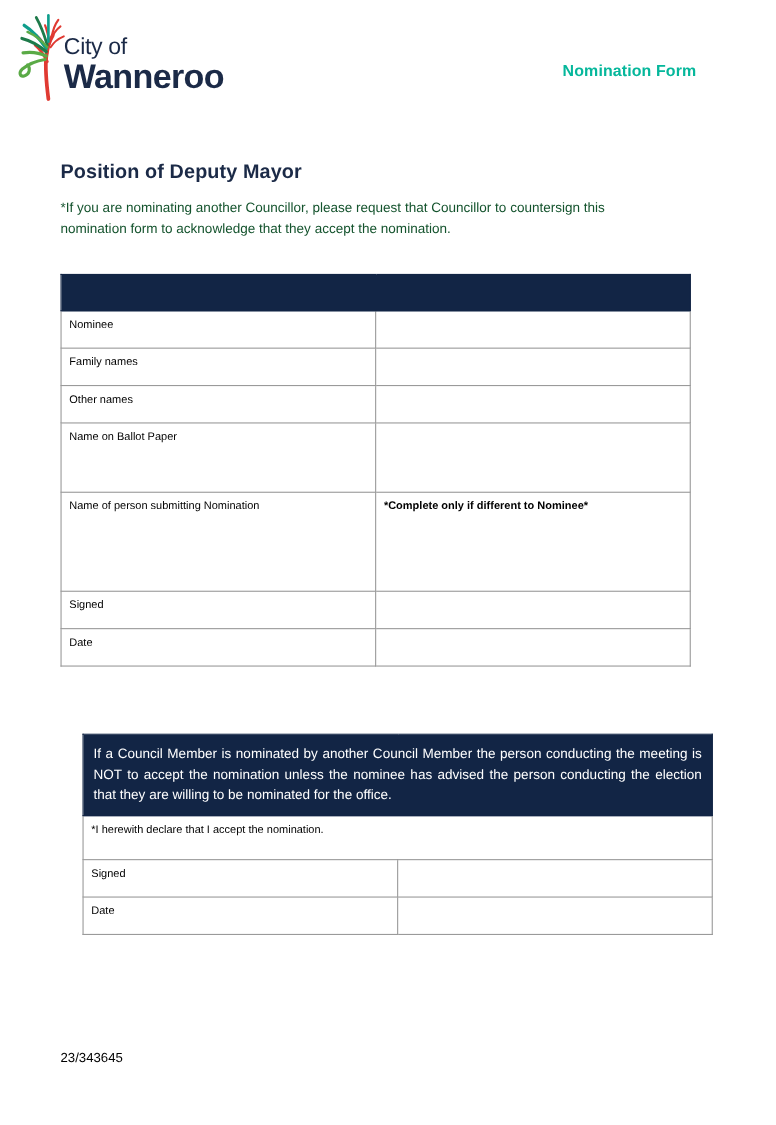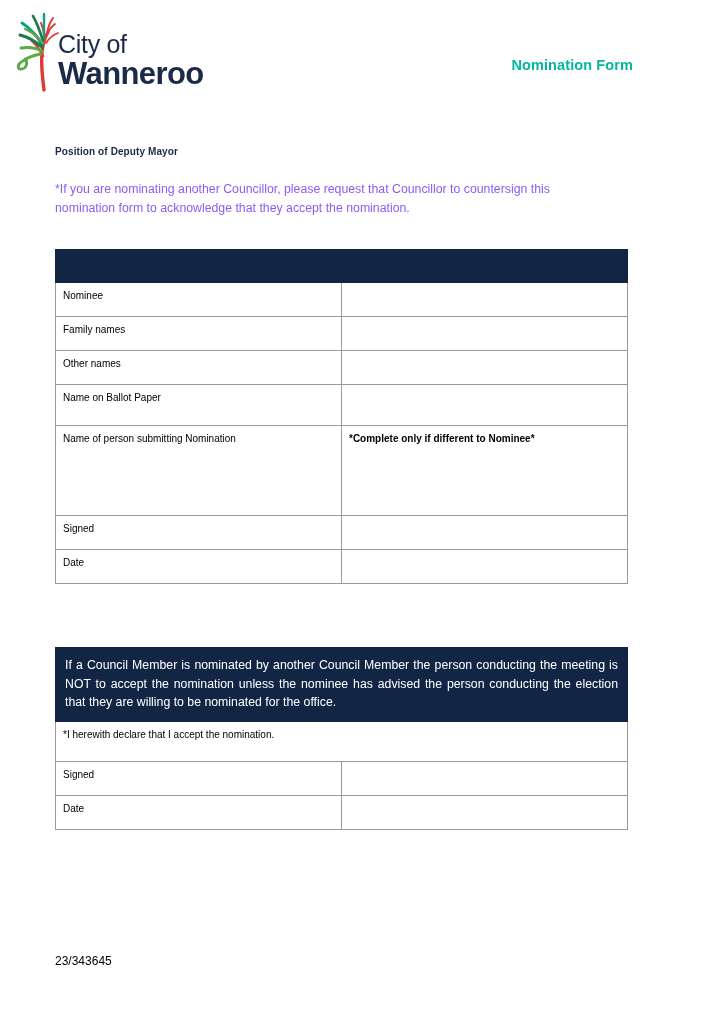--- a/index.html
+++ b/index.html
@@ -36,21 +36,21 @@
     left: 0; top: 0;
     width: 52px;
     height: 82px;
   }
   .logo-words {
     position: absolute;
     left: 46px; top: 22px;
     line-height: 1;
   }
   .logo-city {
-    font-size: 25px;
+    font-size: 21px;
     color: #1b2a47;
     letter-spacing: -0.3px;
     font-weight: 400;
     display: block;
     margin-bottom: 1px;
   }
   .logo-wanneroo {
     font-size: 31px;
     color: #1b2a47;
     font-weight: bold;
@@ -64,44 +64,44 @@
     font-size: 14.5px;
     font-weight: bold;
     color: #05b79b;
     letter-spacing: 0.1px;
   }
 
   
   .page-title {
     position: absolute;
     left: 55px; top: 146px;
-    font-size: 10px;
+    font-size: 18px;
     font-weight: bold;
     color: #1b2a47;
     letter-spacing: 0.1px;
   }
   .intro {
     position: absolute;
     left: 55px; top: 180px;
     width: 556px;
     font-size: 12.3px;
     line-height: 1.55;
-    color: #8b5cf6;
+    color: #14532d;
   }
 
   
   .form-table {
     position: absolute;
     left: 55px;
     width: 573px;
     border-collapse: collapse;
     table-layout: fixed;
   }
   #table-nominee { top: 249px; }
-  #table-declaration { top: 647px; }
+  #table-declaration { top: 667px; margin-left: 20px; }
 
   .form-table td {
     border: 1px solid #9a9a9a;
     padding: 6px 7px;
     font-size: 10px;
     line-height: 1.45;
     vertical-align: top;
     color: #000;
   }
   td.label-cell { width: 146px; }
@@ -116,21 +116,21 @@
     line-height: 1.52;
     font-size: 12.3px;
   }
   tr.banner-row.empty-banner td {
     height: 33px;
     padding: 0;
   }
   td.bold-note { font-weight: bold; }
 
   .h-nominee   { height: 34px; }
-  .h-ballot    { height: 41px; }
+  .h-ballot    { height: 63px; }
   .h-submitter { height: 90px; }
   .h-declare   { height: 40px; }
 
   
   .footer-ref {
     position: absolute;
     left: 55px;
     top: 954px;
     font-size: 12px;
     color: #000;

